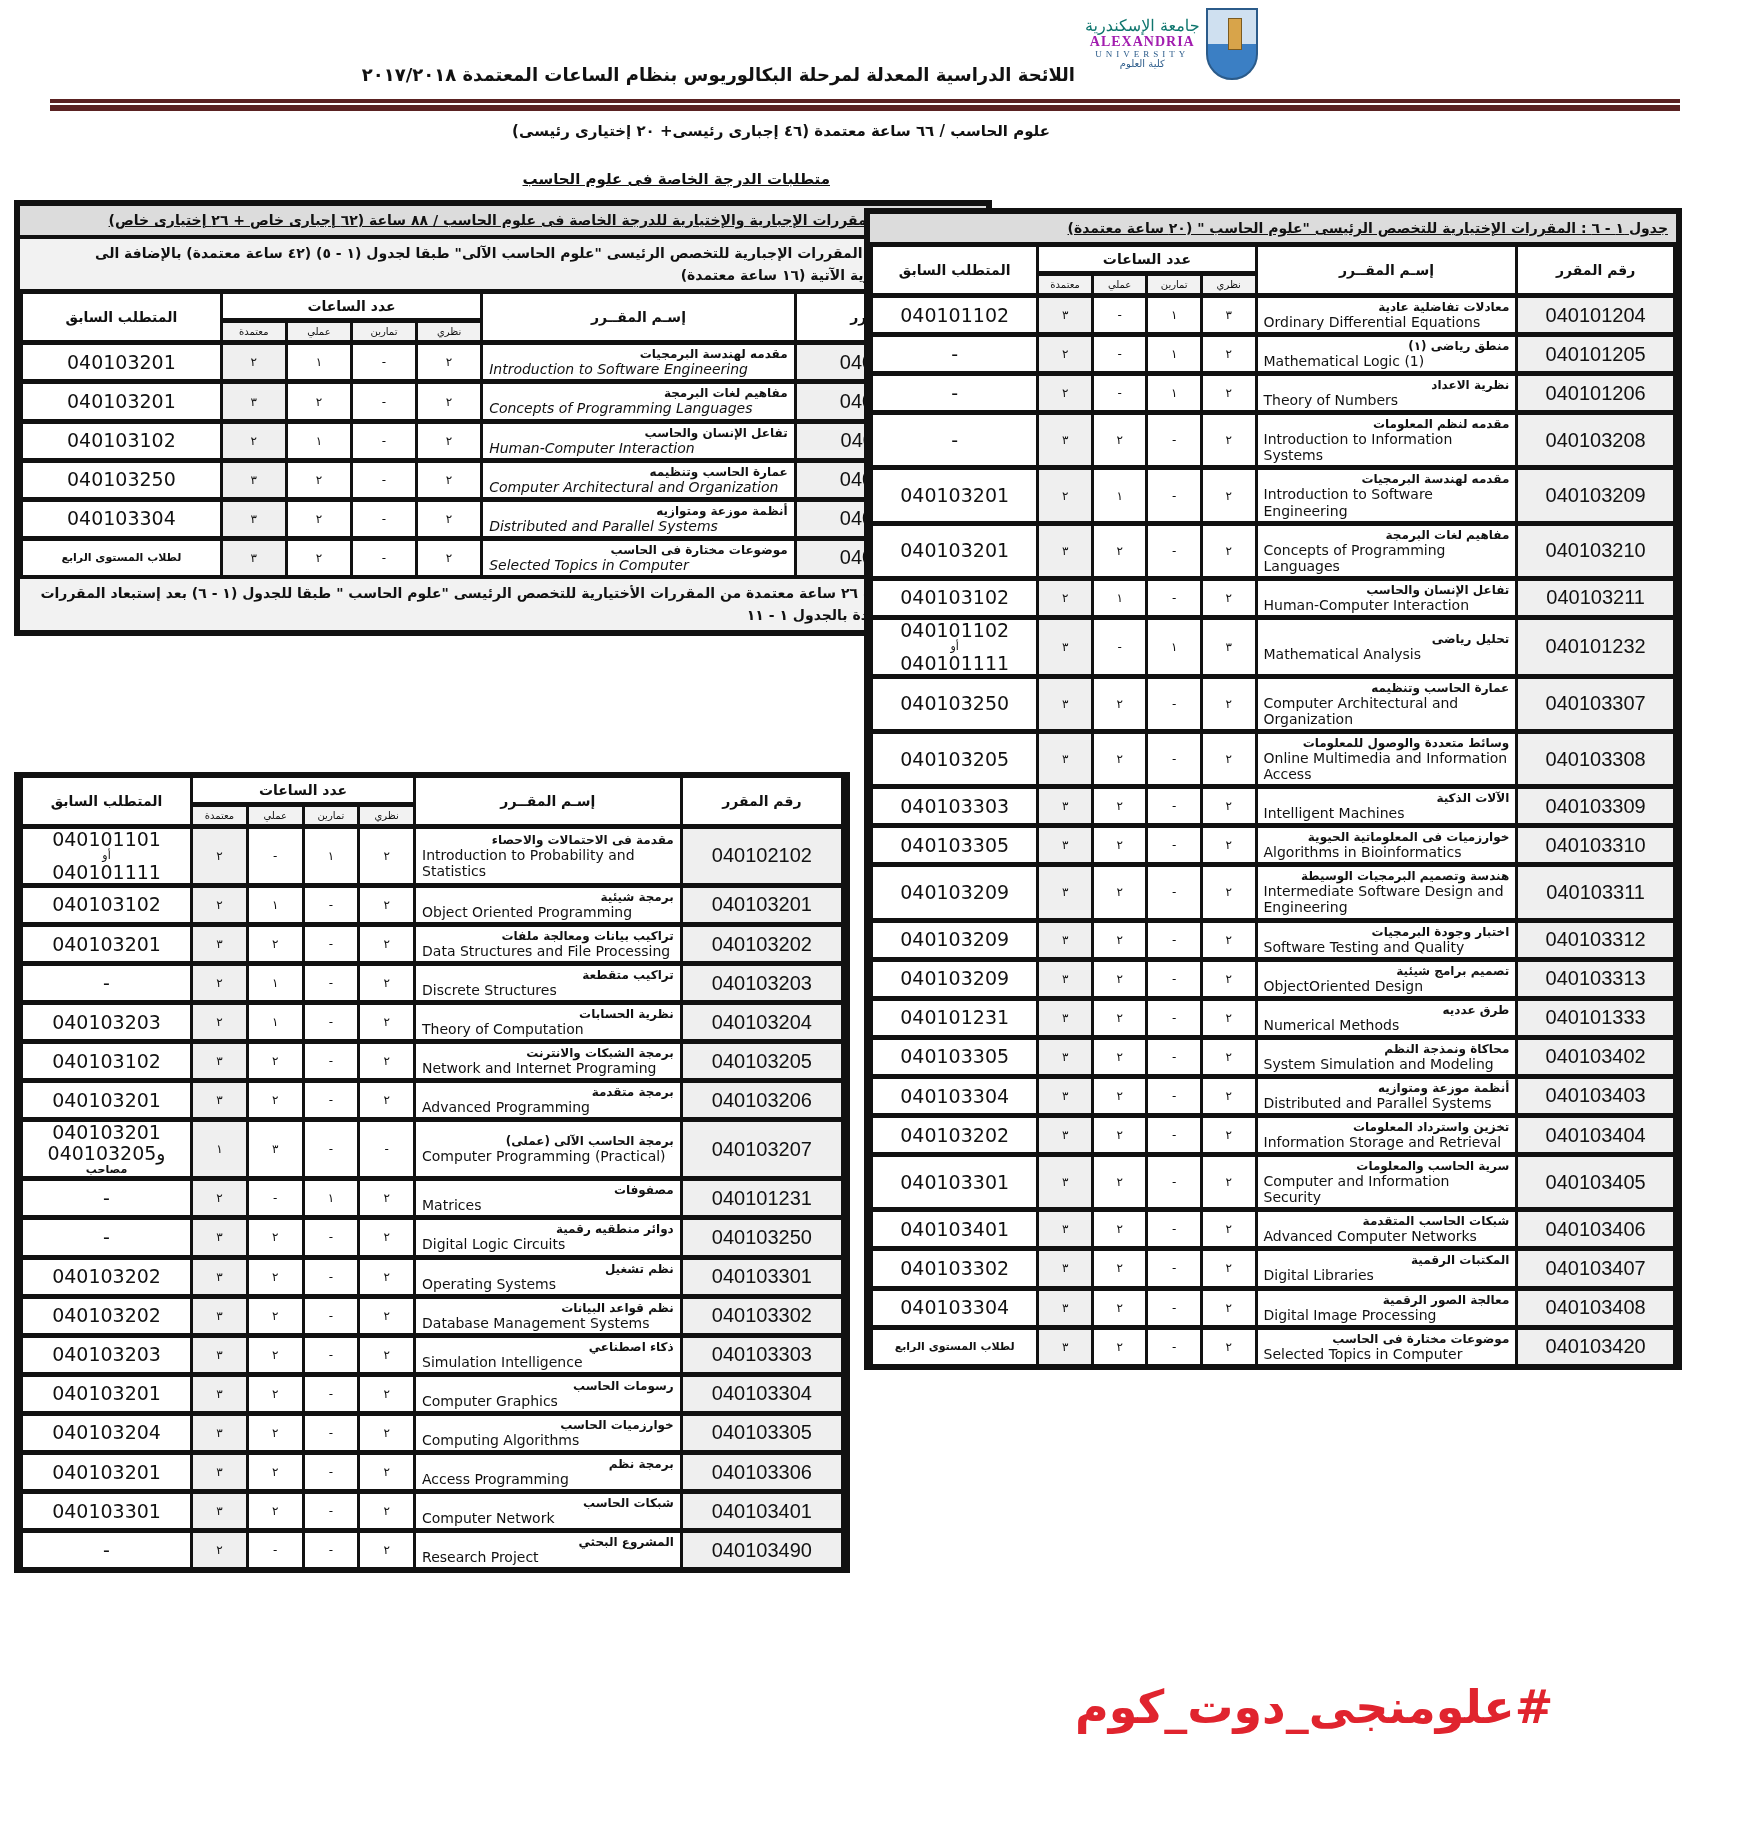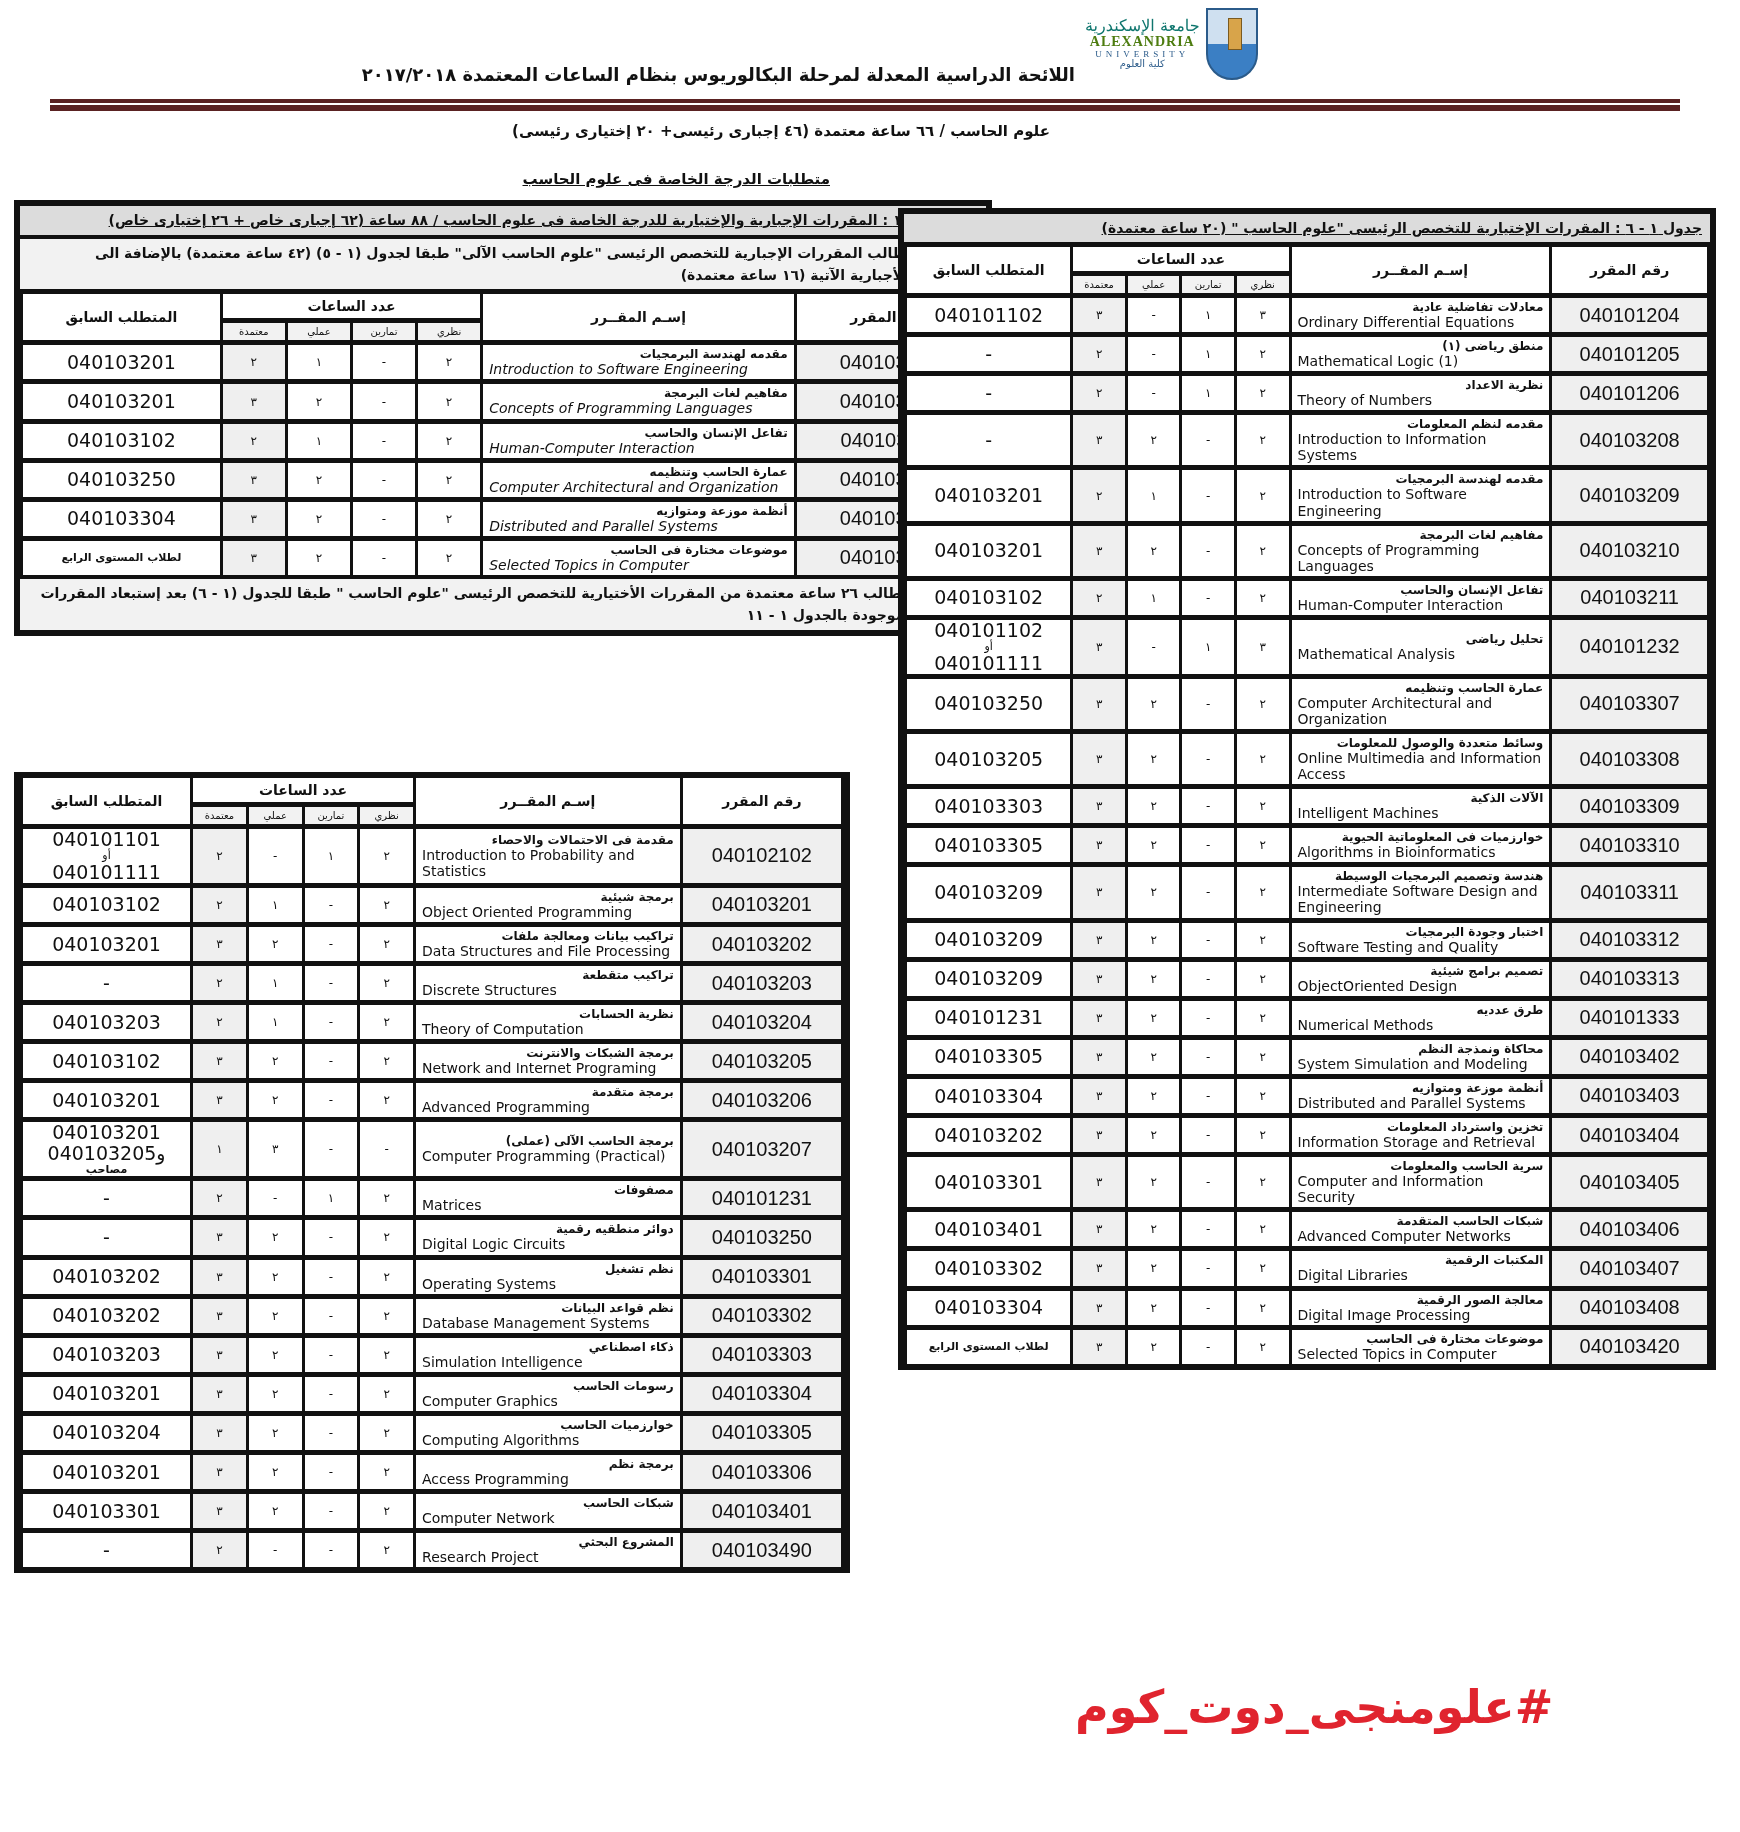--- a/index.html
+++ b/index.html
@@ -1,34 +1,34 @@
 <!DOCTYPE html>
 <html><head>
 <meta charset="utf-8">
 <style>
   * { box-sizing: border-box; margin: 0; padding: 0; }
   body { width: 1740px; height: 1832px; background: #fff; font-family: "DejaVu Sans", sans-serif; color: #111; position: relative; overflow: hidden; }
   .logo { position: absolute; left: 1085px; top: 4px; width: 180px; height: 80px; display: flex; align-items: center; gap: 6px; }
   .logo-text { text-align: center; line-height: 1.05; }
   .logo-ar { font-family: "DejaVu Serif", serif; font-size: 16px; color: #0f766e; }
-  .logo-en { font-family: "Liberation Serif", serif; font-weight: bold; font-size: 14px; color: #4d7c0f; letter-spacing: 1px; }
+  .logo-en { font-family: "Liberation Serif", serif; font-weight: bold; font-size: 14px; color: #a21caf; letter-spacing: 1px; }
   .logo-un { font-family: "Liberation Serif", serif; font-size: 9px; color: #2b5b8a; letter-spacing: 4px; }
   .logo-fac { font-size: 10px; color: #2b5b8a; }
   .shield { width: 52px; height: 72px; border: 2px solid #2b5b8a; border-radius: 0 0 26px 26px; background: linear-gradient(#cfe0f0 0 50%, #3b7fc4 50% 100%); position: relative; }
   .shield::after { content: ""; position: absolute; left: 20px; top: 8px; width: 12px; height: 30px; background: #d8a44a; border: 1px solid #7a5a20; }
   .doc-title { position: absolute; right: 665px; top: 64px; font-size: 18px; font-weight: bold; direction: rtl; white-space: nowrap; }
   .rule1 { position: absolute; left: 50px; top: 99px; width: 1630px; height: 4px; background: #5a2222; }
   .rule2 { position: absolute; left: 50px; top: 105px; width: 1630px; height: 6px; background: #5a2222; }
   .subtitle { position: absolute; right: 690px; top: 122px; font-size: 15px; font-weight: bold; direction: rtl; white-space: nowrap; }
   .section-title { position: absolute; right: 910px; top: 170px; font-size: 15px; font-weight: bold; direction: rtl; text-decoration: underline; white-space: nowrap; }
 
   .tbl-wrap { position: absolute; border: 6px solid #111; background: #111; direction: rtl; }
   #tbl11 { left: 14px; top: 200px; width: 978px; }
   #tbl15 { left: 14px; top: 772px; width: 836px; }
-  #tbl16 { left: 898px; top: 208px; width: 818px; }
+  #tbl16 { left: 864px; top: 208px; width: 818px; }
   .caption { background: #dcdcdc; padding: 4px 8px; font-size: 14px; font-weight: bold; text-align: right; margin-bottom: 4px; line-height: 1.5; }
   .caption span { text-decoration: underline; }
   .note { background: #f2f2f2; padding: 4px 8px; font-size: 14px; font-weight: bold; text-align: right; margin-bottom: 4px; line-height: 1.55; }
   .note-bottom { margin-top: 4px; margin-bottom: 0; }
   table { width: 100%; border-collapse: separate; border-spacing: 3px 5px; background: #111; margin: -5px 0; }
   th, td { background: #fff; text-align: center; vertical-align: middle; }
   th { font-size: 14px; font-weight: bold; padding: 4px 2px; }
   th.sub { font-size: 10px; font-weight: normal; background: #f2f2f2; padding: 3px 2px; }
   td.code { background: #efefef; font-family: "Liberation Sans Narrow", "Liberation Sans", sans-serif; font-size: 20px; width: 18%; }
   td.name { text-align: right; width: 30%; padding: 2px 6px; }

